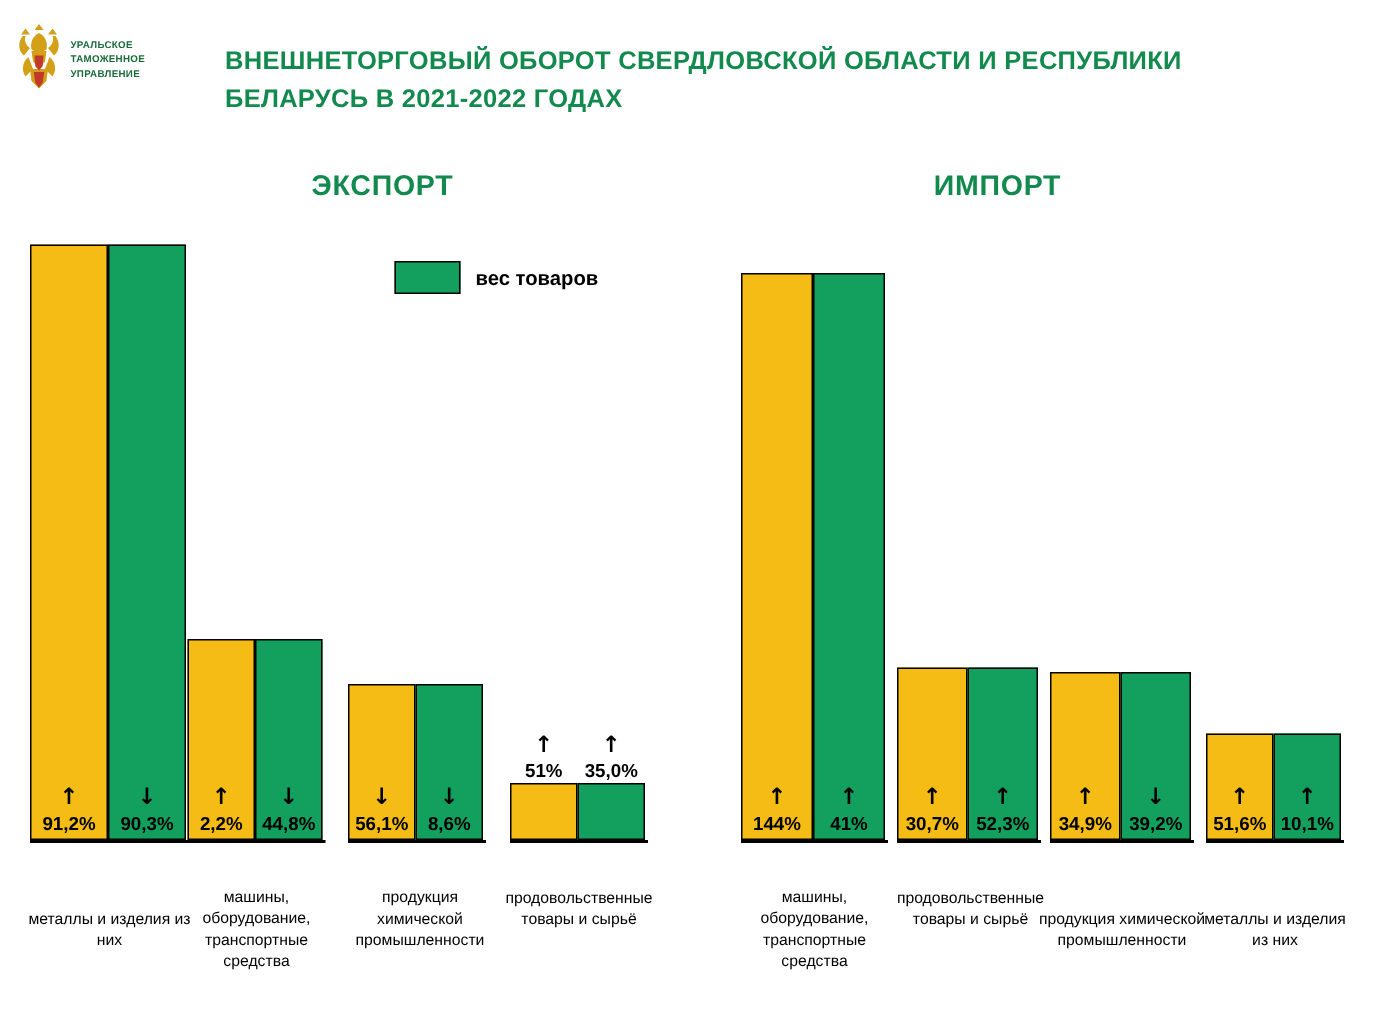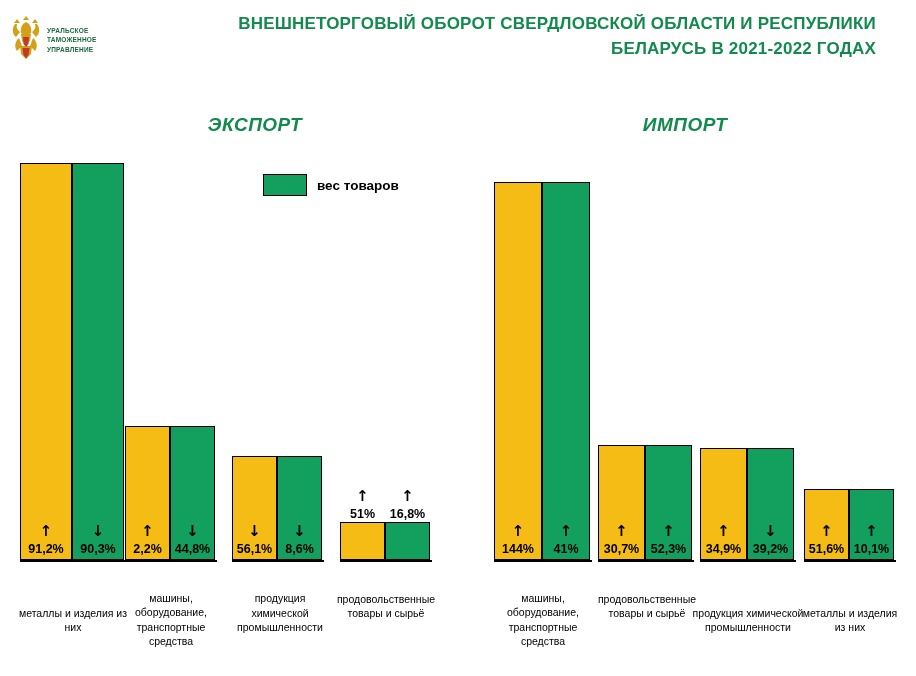--- a/index.html
+++ b/index.html
@@ -36,41 +36,40 @@
     line-height: 1.45;
     font-weight: bold;
     color: #1a6b3c;
     letter-spacing: .2px;
     text-transform: uppercase;
   }
 
   
   .title {
     position: absolute;
-    left: 150px; top: 12px;
+    left: 150px; top: 29px;
     width: 726px;
-    text-align: right;
+    text-align: left;
     font-size: 17px;
     font-weight: bold;
     color: #128a4e;
     line-height: 1.45;
     letter-spacing: .2px;
   }
 
   
   .section-label {
     position: absolute;
     font-size: 19px;
     font-weight: bold;
     color: #128a4e;
     letter-spacing: .5px;
-    font-style: italic;
   }
   #label-export { left: 160px; top: 114px; width: 190px; text-align: center; }
-  #label-import { left: 590px; top: 114px; width: 190px; text-align: center; }
+  #label-import { left: 570px; top: 114px; width: 190px; text-align: center; }
 
   
   .legend {
     position: absolute;
     left: 263px; top: 172px;
   }
   .legend-row {
     display: flex;
     align-items: center;
     height: 26px;
@@ -248,21 +247,21 @@
     <div class="bars" style="left:340px; bottom:116px;">
       <div class="bar value" style="width:45px;height:38px;"></div>
       <div class="bar weight" style="width:45px;height:38px;"></div>
     </div>
     <div class="annot-outside" style="left:340px; bottom:156px; width:45px;">
       <span class="arrow">↑</span>
       <span>51%</span>
     </div>
     <div class="annot-outside" style="left:385px; bottom:156px; width:45px;">
       <span class="arrow">↑</span>
-      <span>16,8%</span>
+      <span>35,0%</span>
     </div>
     <div class="baseline" style="left:340px; bottom:114px; width:92px;"></div>
     <div class="cat-label" style="left:332px; bottom:56px; width:108px;">продовольственные товары и сырьё</div>
 
     <div class="bars" style="left:494px; bottom:116px;">
       <div class="bar value" style="width:48px;height:378px;">
         <div class="bar-annot">
           <span class="arrow">↑</span>
           <span>144%</span>
         </div>

